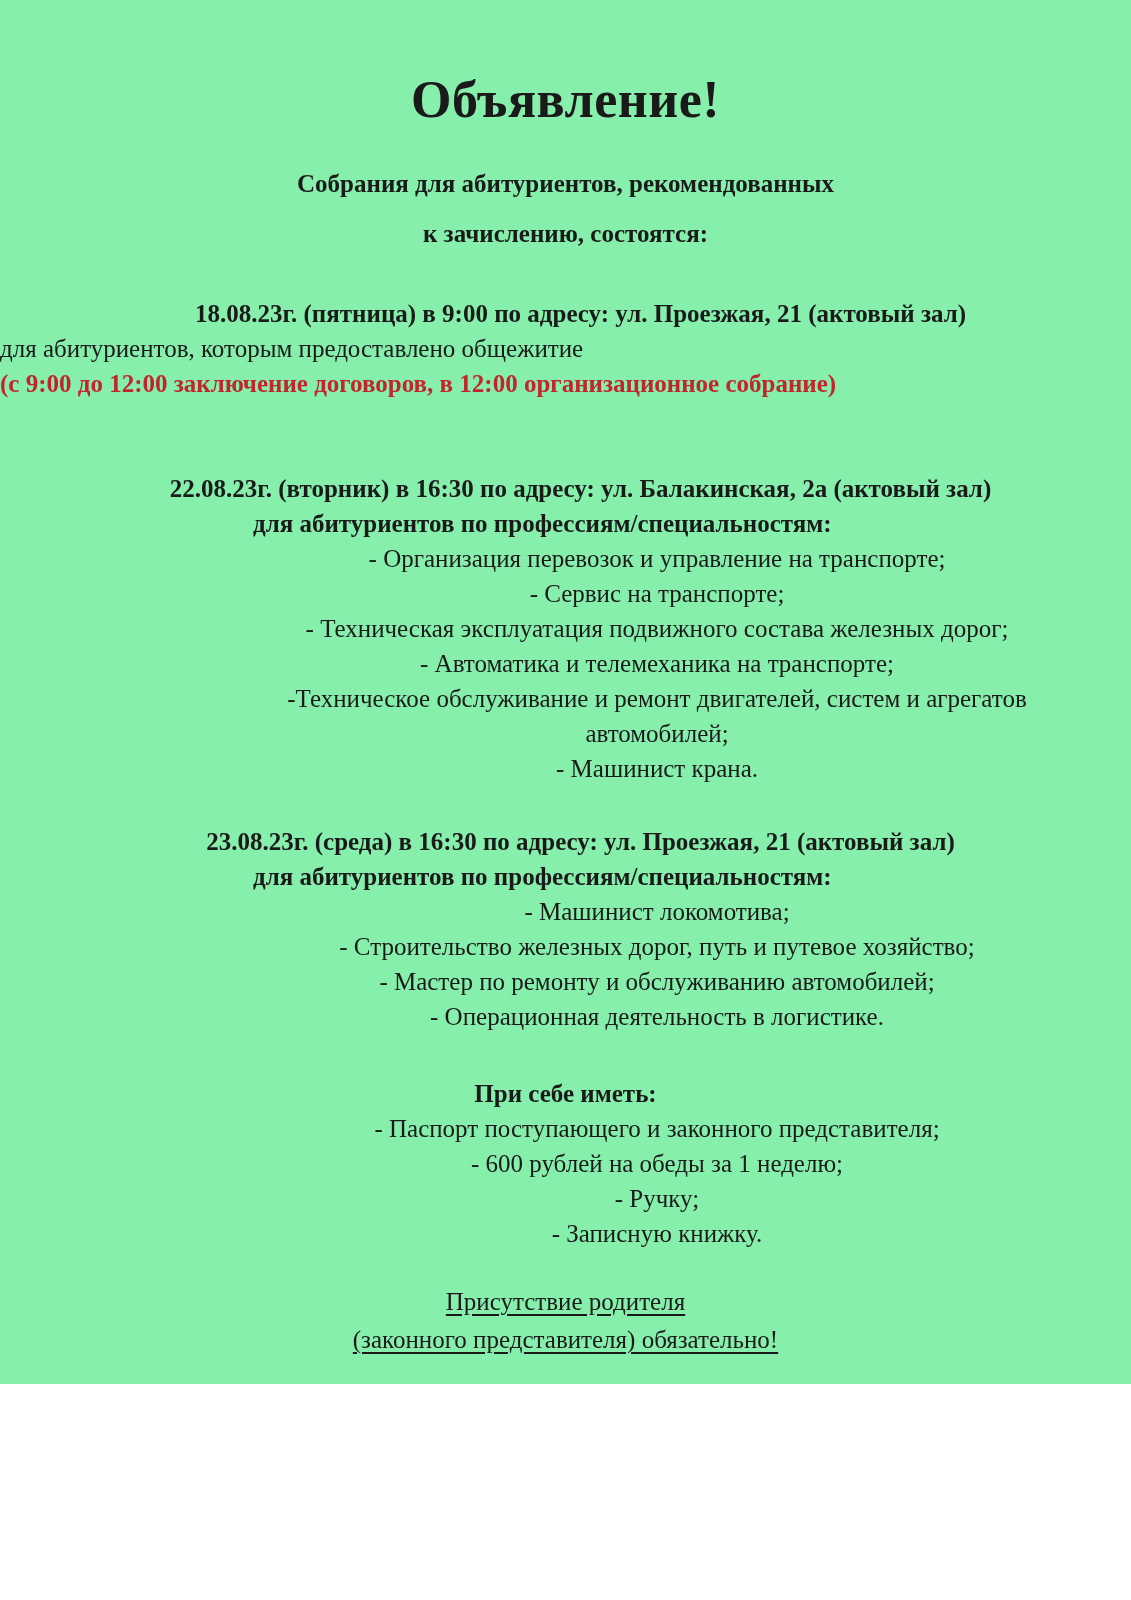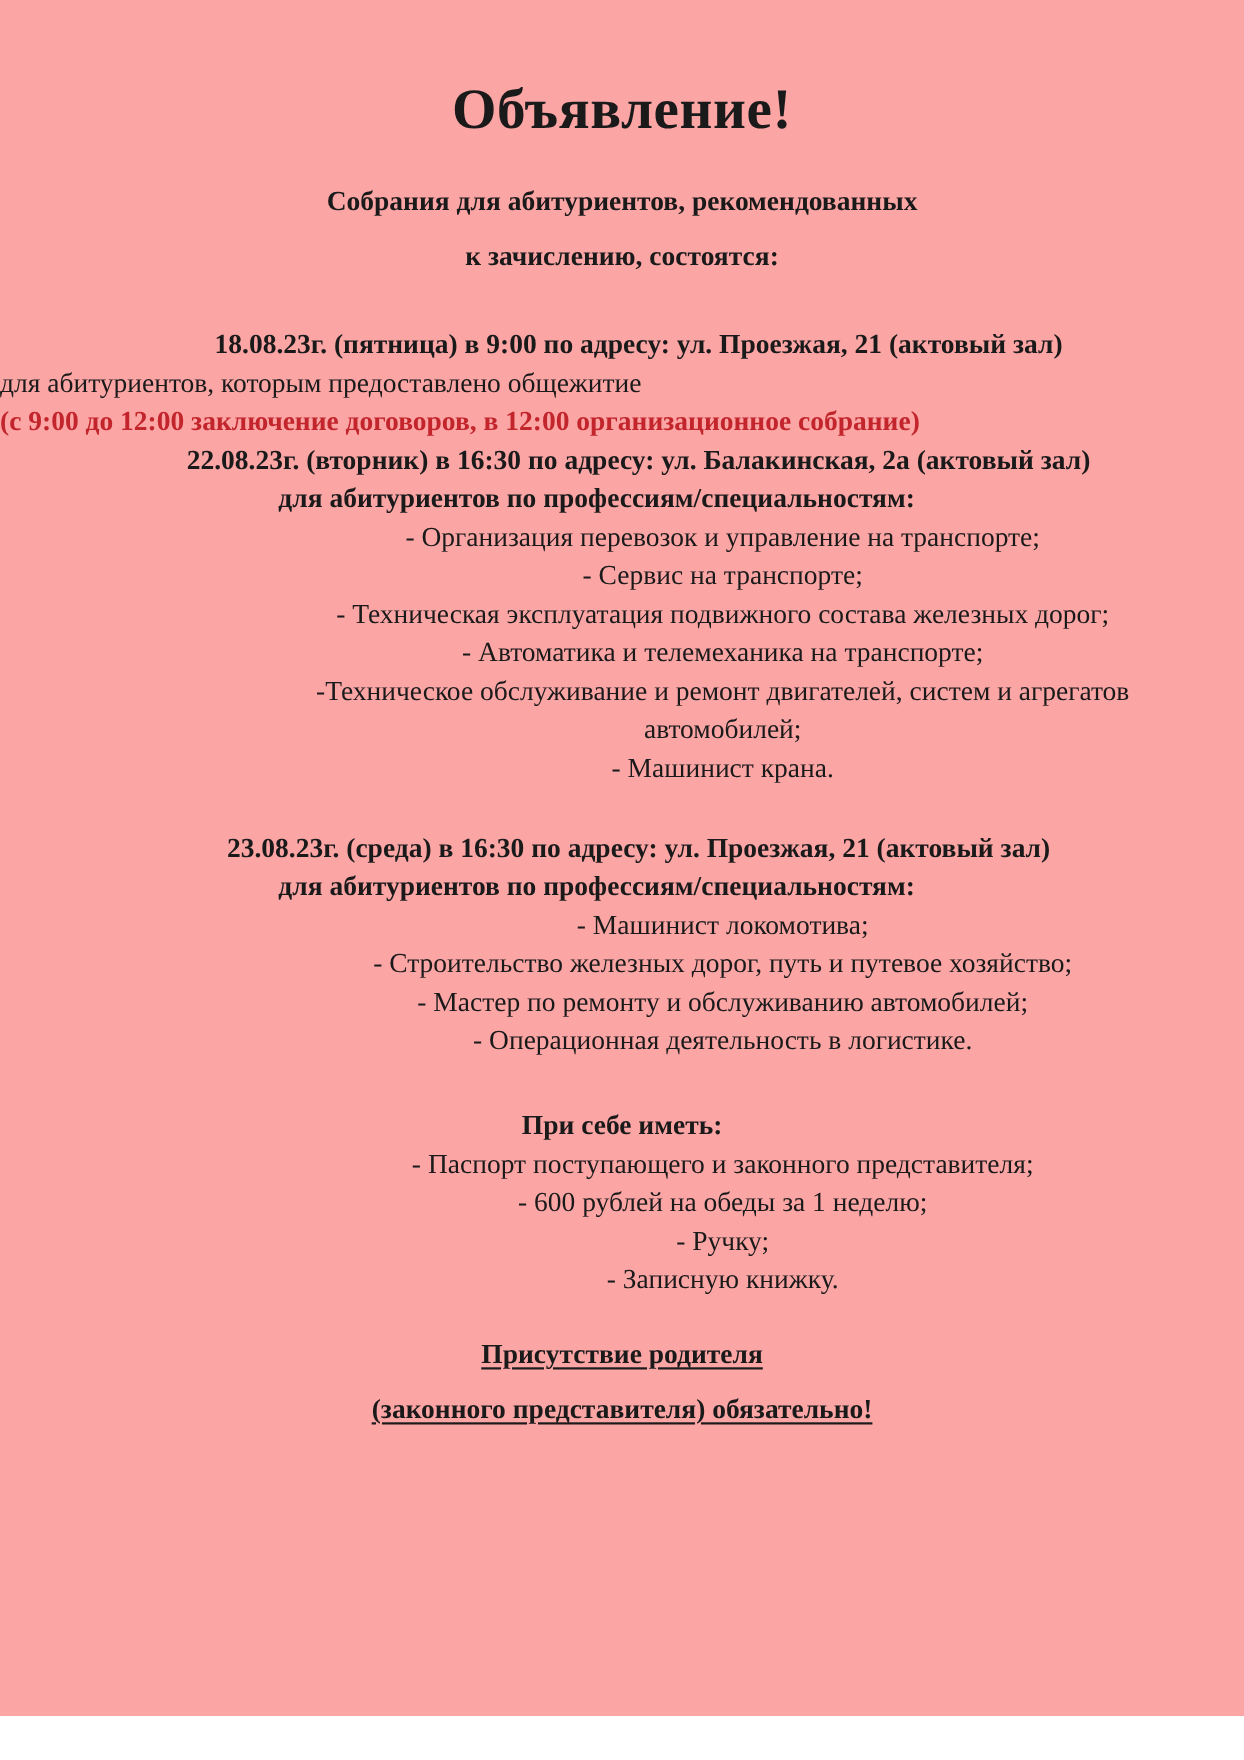--- a/index.html
+++ b/index.html
@@ -3,24 +3,24 @@
 <meta charset="utf-8">
 <style>
   html, body {
     margin: 0;
     padding: 0;
     background: #ffffff;
   }
   .page {
     position: relative;
     width: 1131px;
-    height: 1560px;
+    height: 1384px;
     margin: 0 auto;
     box-sizing: border-box;
-    background: #fca5a5;
+    background: #86efac;
     color: #1a1a1a;
     font-family: "Liberation Serif", "DejaVu Serif", serif;
     font-size: 25px;
     line-height: 35px;
     padding-top: 70px;
     overflow: hidden;
   }
   .doc-title {
     margin: 0;
     font-size: 52px;
@@ -33,21 +33,21 @@
     margin: 0;
     font-weight: bold;
     text-align: center;
     line-height: 36px;
   }
   .subtitle.first { margin-top: 36px; }
   .subtitle.second { margin-top: 14px; }
 
   section { margin: 0; }
   .section-1 { margin-top: 44px; }
-  .section-2 { }
+  .section-2 { margin-top: 70px; }
   .section-3 { margin-top: 38px; }
   .bring-section { margin-top: 42px; }
 
   .date-line {
     margin: 0;
     font-weight: bold;
     text-align: center;
     padding-left: 30px;
   }
   .plain-line {
@@ -80,22 +80,22 @@
   }
   .underline-heading {
     margin: 0;
     font-weight: bold;
     text-align: center;
     text-decoration-thickness: 2px;
     text-underline-offset: 4px;
   }
   .footer-note { margin-top: 32px; }
   .footer-line {
-    margin: 12px;
-    font-weight: bold;
+    margin: 0;
+    font-weight: normal;
     text-align: center;
     line-height: 38px;
     text-decoration: underline;
     text-decoration-thickness: 2px;
     text-underline-offset: 4px;
   }
 </style>
 </head>
 <body>
 

